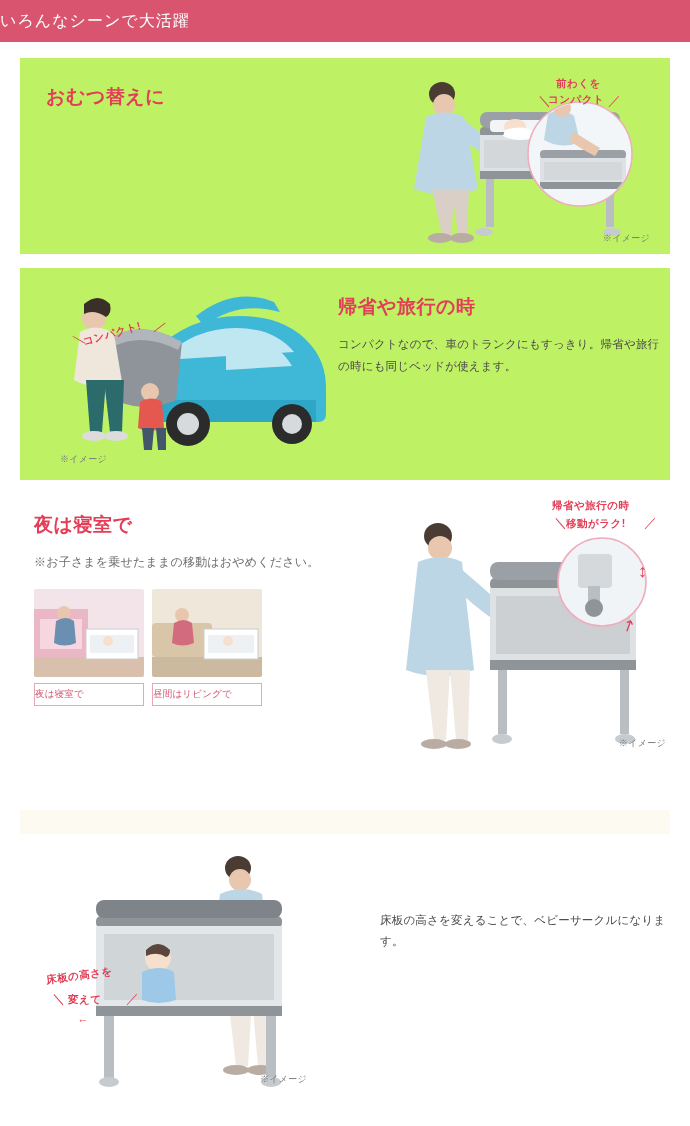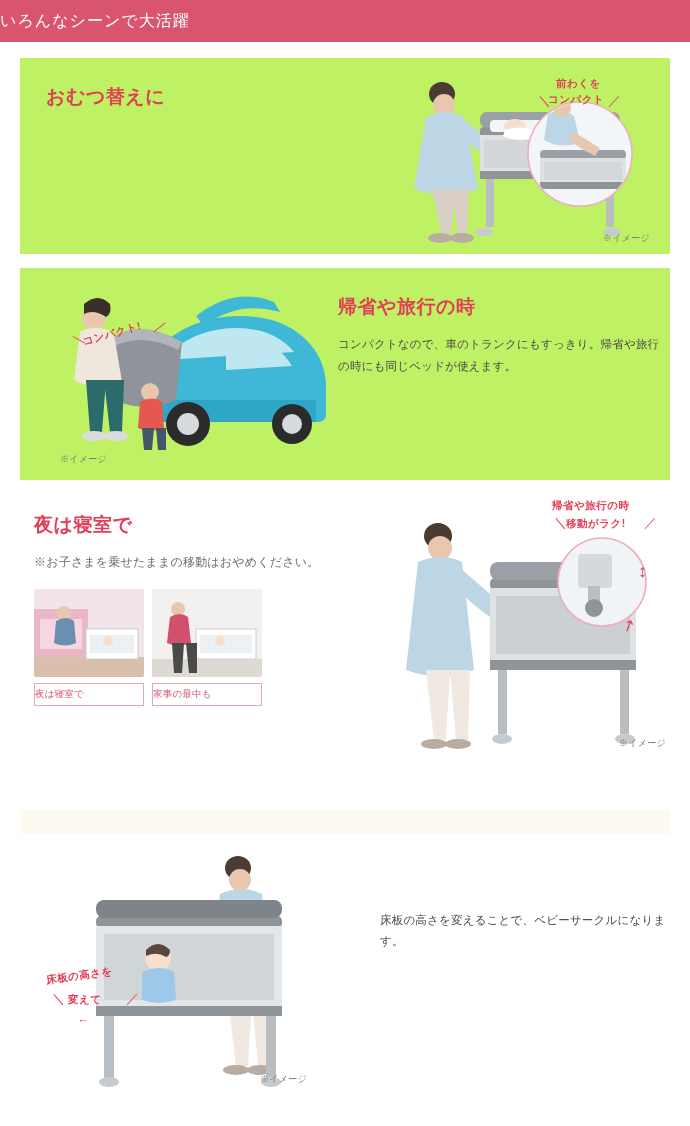--- a/index.html
+++ b/index.html
@@ -301,37 +301,36 @@
               <rect x="52" y="40" width="52" height="30" fill="#ffffff" stroke="#c9ced2"></rect>
               <rect x="56" y="46" width="44" height="18" fill="#eef1f3"></rect>
               <circle cx="30" cy="24" r="7" fill="#e8c7ae"></circle>
               <path d="M22 32 q10 -6 18 0 l2 22 q-12 5 -22 0 z" fill="#6b8fb0"></path>
               <circle cx="74" cy="52" r="5" fill="#f6e0cd"></circle>
             </svg>
           </div>
           <div class="thumb-lab">夜は寝室で</div>
         </div>
 
-
         <div class="thumb">
           <div class="thumb-pic">
             <svg width="110" height="88" viewBox="0 0 110 88">
-              <rect width="110" height="88" fill="#f2f1ef"></rect>
-              <rect x="0" y="70" width="110" height="18" fill="#ded9d2"></rect>
-              <rect x="44" y="40" width="60" height="30" fill="#ffffff" stroke="#c9ced2"></rect>
-              <rect x="48" y="46" width="52" height="18" fill="#eef1f3"></rect>
-              <circle cx="26" cy="20" r="7" fill="#e8c7ae"></circle>
-              <path d="M18 28 q10 -6 18 0 l3 26 q-13 5 -24 0 z" fill="#d1506b"></path>
-              <path d="M20 54 l2 30 h8 l2 -30 z" fill="#4a4a4a"></path>
-              <path d="M34 54 l3 30 h8 l0 -30 z" fill="#4a4a4a"></path>
-              <circle cx="68" cy="52" r="5" fill="#f6e0cd"></circle>
+              <rect width="110" height="88" fill="#efe7d9"></rect>
+              <rect x="0" y="34" width="60" height="34" rx="4" fill="#d9c6a8"></rect>
+              <rect x="0" y="68" width="110" height="20" fill="#cbbaa0"></rect>
+              <rect x="52" y="40" width="54" height="30" fill="#ffffff" stroke="#c9ced2"></rect>
+              <rect x="56" y="46" width="46" height="18" fill="#eef1f3"></rect>
+              <circle cx="30" cy="26" r="7" fill="#e8c7ae"></circle>
+              <path d="M22 34 q10 -6 18 0 l2 20 q-12 5 -22 0 z" fill="#d36b7e"></path>
+              <circle cx="76" cy="52" r="5" fill="#f6e0cd"></circle>
             </svg>
           </div>
-          <div class="thumb-lab">家事の最中も</div>
+          <div class="thumb-lab">昼間はリビングで</div>
         </div>
+
 
       </div>
     </div>
 
     <div class="imgcol">
       <svg width="300" height="290" viewBox="0 0 300 290">
 
         <ellipse cx="68" cy="40" rx="14" ry="13" fill="#4a3b33"></ellipse>
         <circle cx="70" cy="52" r="12" fill="#e8c7ae"></circle>
         <path d="M48 66 q24 -10 44 0 l12 108 q-36 12 -68 0 z" fill="#bcd6e6"></path>

